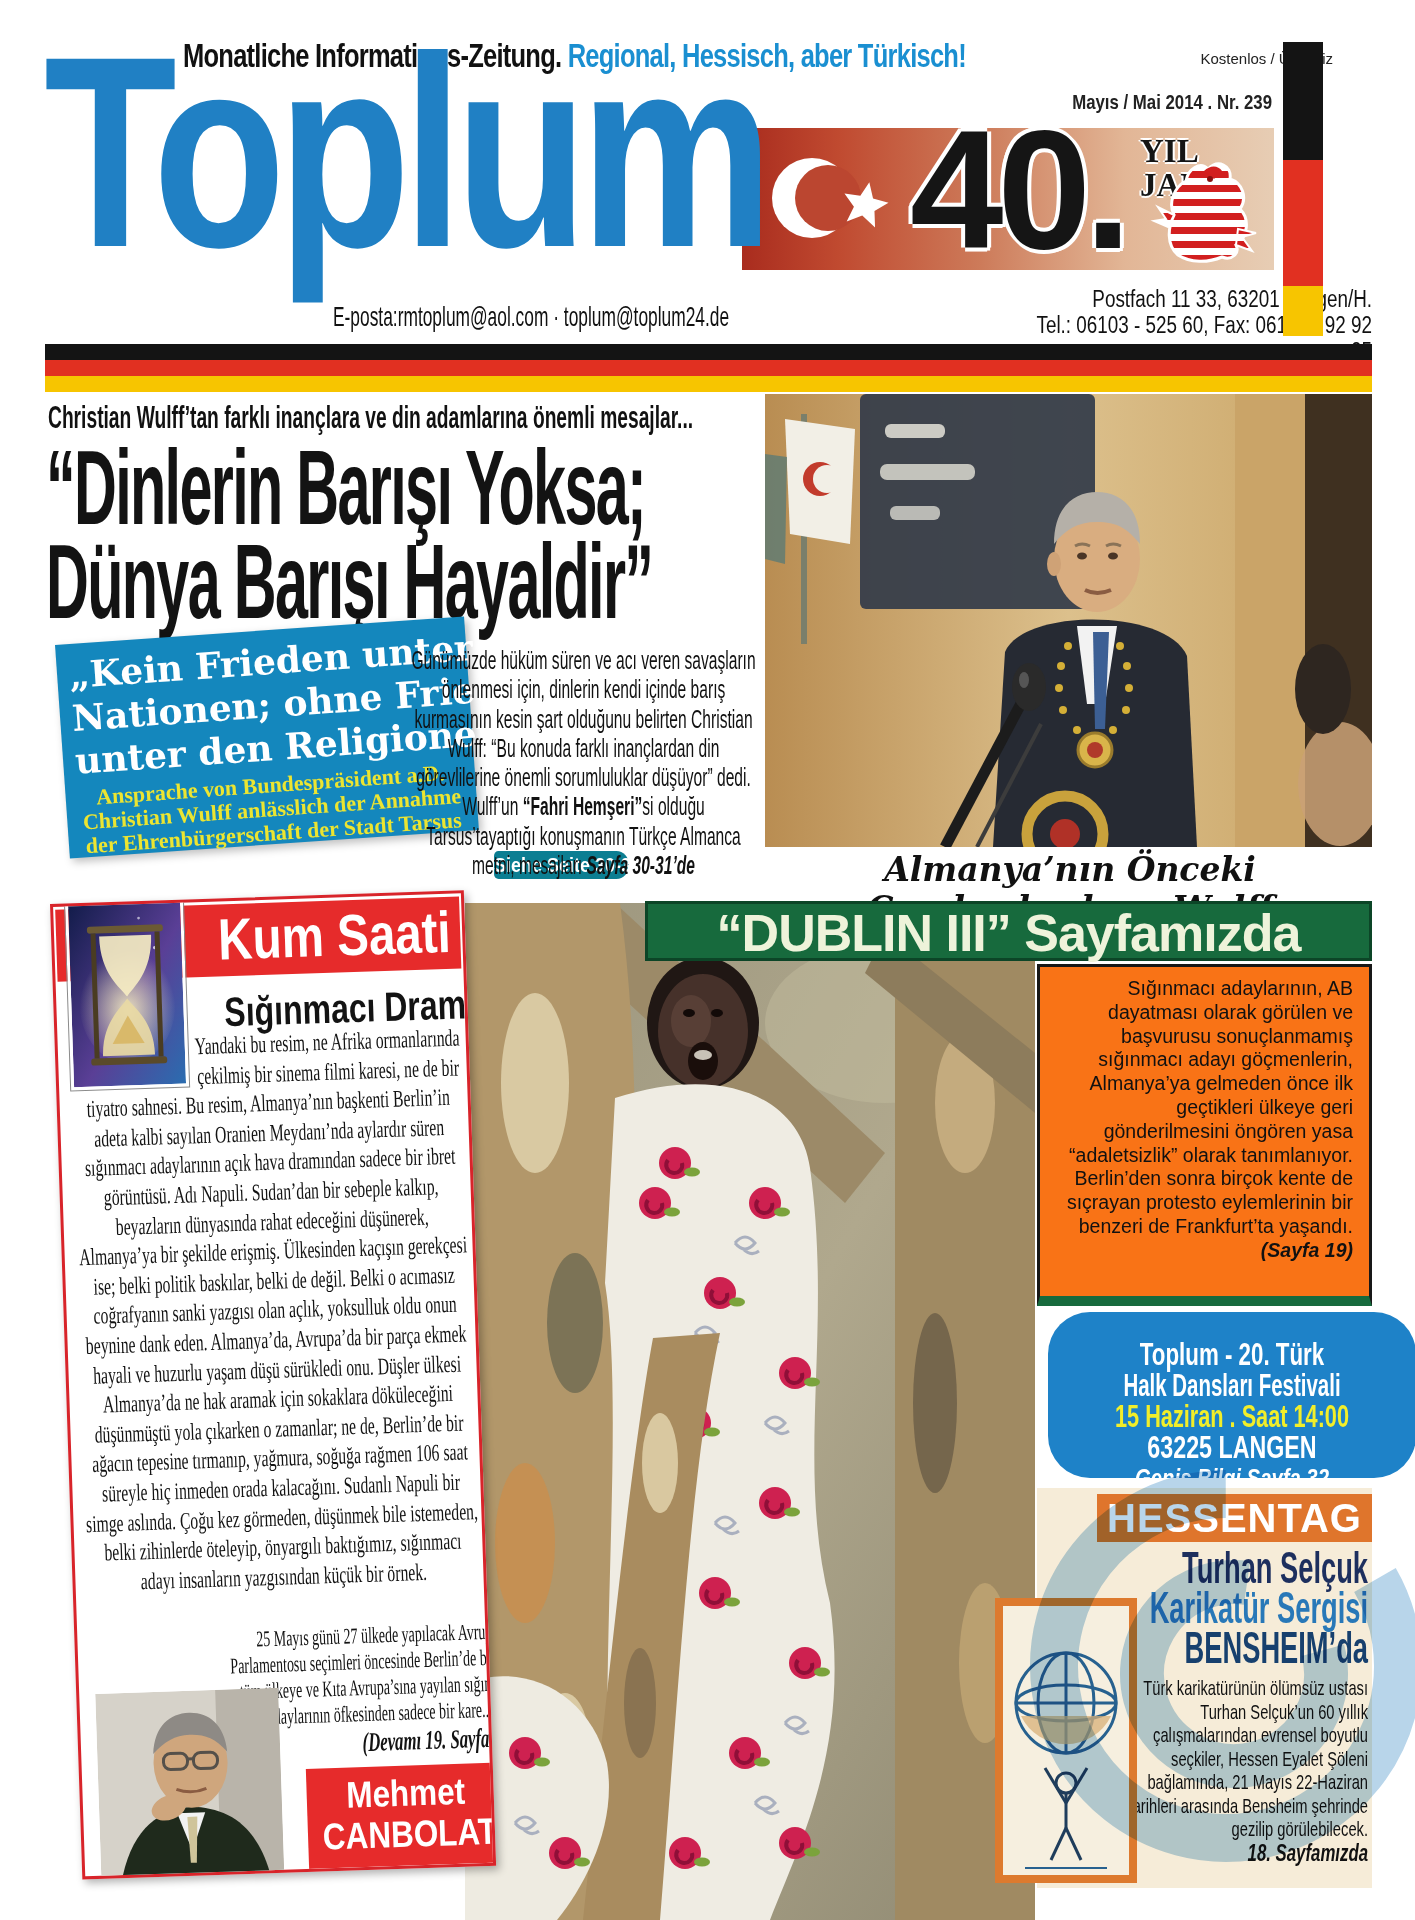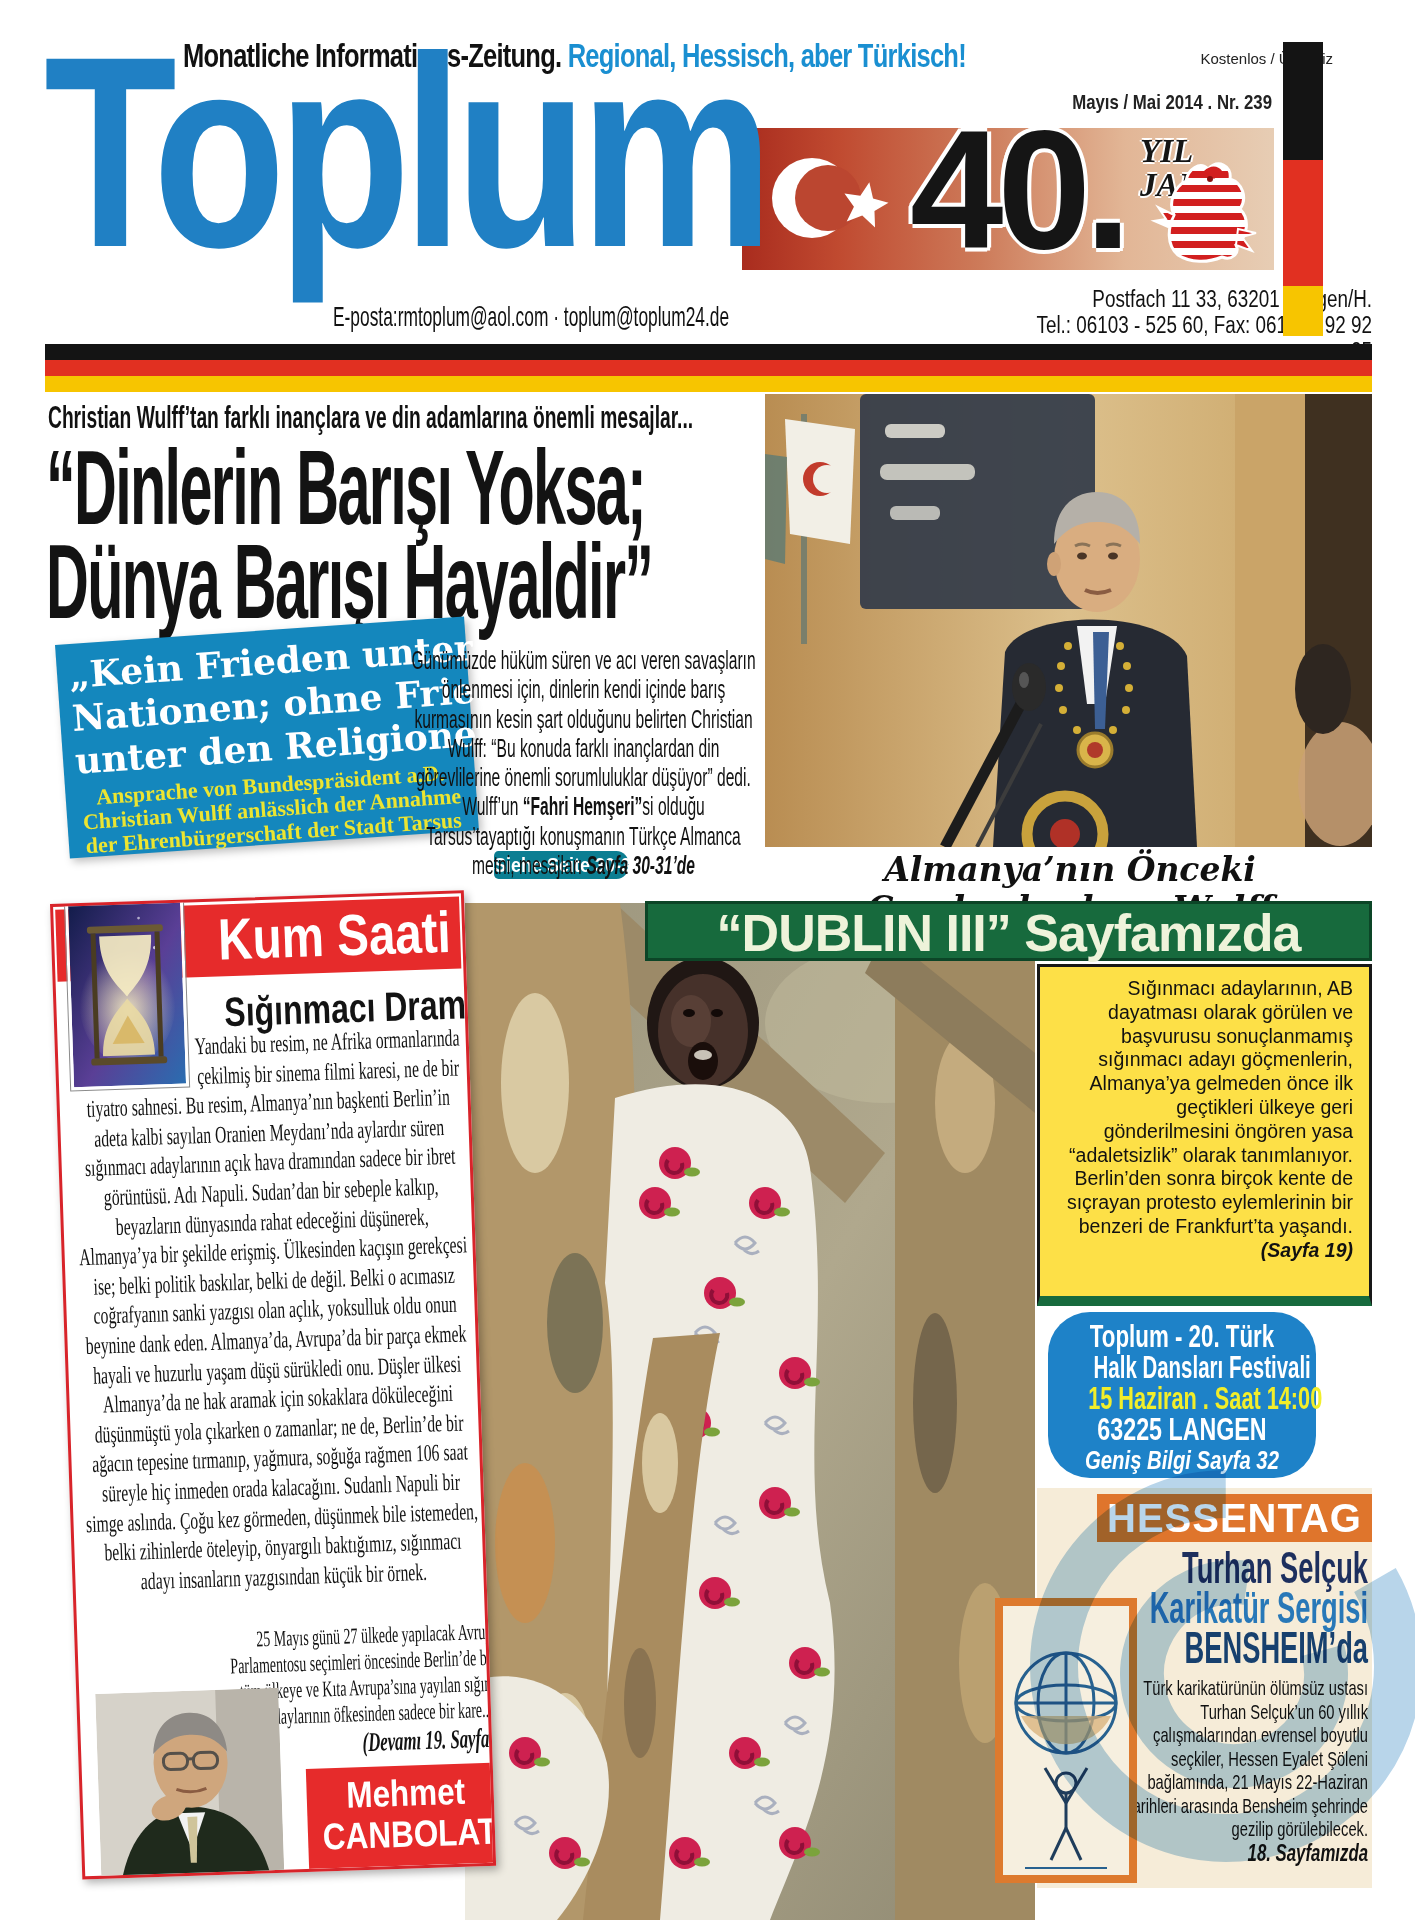--- a/index.html
+++ b/index.html
@@ -36,21 +36,21 @@
   <div class="abs" style="left:742px;top:128px;width:532px;height:142px;z-index:1;
               background:linear-gradient(90deg,#a92c1e 0%,#c04a30 18%,#cd7b5a 45%,#e2b696 72%,#e7cdb4 100%);">
     <svg width="150" height="140" viewBox="0 0 150 140" class="abs" style="left:12px;top:0;">
       <circle cx="58" cy="70" r="40" fill="#ffffff"></circle>
       <circle cx="74" cy="70" r="33" fill="#bb4630"></circle>
       <path d="M112,54 l7,15 16,1 -12,11 4,16 -15,-9 -14,9 4,-16 -12,-11 16,-1 Z" fill="#ffffff" transform="rotate(12 112 70)"></path>
     </svg>
     <div class="abs nw b" style="left:168px;top:-22px;font-size:168px;line-height:1;color:#151515;letter-spacing:-6px;
                 text-shadow:-4px 0 0 #fff,4px 0 0 #fff,0 -4px 0 #fff,0 4px 0 #fff,-3px -3px 0 #fff,3px 3px 0 #fff;">40.</div>
     <div class="abs ser b" style="left:398px;top:6px;font-size:33px;line-height:34px;color:#151515;
-                text-shadow:-2px 0 0 #fff,2px 0 0 #fff,0 -2px 0 #fff,0 2px 0 #fff;font-style:italic;">
+                text-shadow:-2px 0 0 #fff,2px 0 0 #fff,0 -2px 0 #fff,0 2px 0 #fff;">
       <div>YIL</div>
       <div>JAHR</div>
     </div>
     <svg width="120" height="112" viewBox="0 0 120 110" class="abs" style="left:402px;top:28px;">
       <defs>
         <pattern id="hstripes" width="12" height="14" patternUnits="userSpaceOnUse">
           <rect width="12" height="14" fill="#ffffff"></rect>
           <rect width="12" height="7" fill="#d21f1f"></rect>
         </pattern>
       </defs>
@@ -237,26 +237,26 @@
       <path d="M0,780 C60,758 125,790 142,860 C152,920 122,980 92,1017 L0,1017 Z" fill="#eeebe1"></path>
       <use href="#rose" x="60" y="850"></use>
         <use href="#rose" x="100" y="950"></use>
         <use href="#grayflor" x="50" y="920"></use>
     </svg>
   </div>
 
   <div class="abs ctr nw b sxc" style="left:645px;top:901px;width:727px;height:60px;line-height:58px;font-size:52px;color:#eef3da;
               background:#176a3d;border:3px solid #0c4527;box-sizing:border-box;transform:scaleX(1);z-index:3;letter-spacing:-1px;">“DUBLIN III” Sayfamızda</div>
 
-  <div class="abs rt" style="left:1037px;top:964px;width:335px;height:342px;background:#fde047;border:3px solid #181818;border-bottom:10px solid #176a3d;
+  <div class="abs rt" style="left:1037px;top:964px;width:335px;height:342px;background:#f97316;border:3px solid #181818;border-bottom:10px solid #176a3d;
               box-sizing:border-box;padding:10px 16px;font-size:19.5px;line-height:23.8px;color:#111;z-index:2;">
     <span>Sığınmacı adaylarının, AB dayatması olarak görülen ve başvurusu sonuçlanmamış sığınmacı adayı göçmenlerin, Almanya’ya gelmeden önce ilk geçtikleri ülkeye geri gönderilmesini öngören yasa “adaletsizlik” olarak tanımlanıyor. Berlin’den sonra birçok kente de sıçrayan protesto eylemlerinin bir benzeri de Frankfurt’ta yaşandı. </span><span class="b i">(Sayfa 19)</span>
   </div>
 
-  <div class="abs ctr" style="left:1048px;top:1312px;width:268px;height:166px;background:#1e82c8;border-radius:42px;padding-top:9px;box-sizing:border-box;z-index:2;">
+  <div class="abs ctr" style="left:1048px;top:1312px;width:368px;height:166px;background:#1e82c8;border-radius:42px;padding-top:27px;box-sizing:border-box;z-index:2;">
     <div class="nw b sxc" style="font-size:31px;line-height:31px;color:#fff;transform:scaleX(.72);">Toplum - 20. Türk</div>
     <div class="nw b sxc" style="font-size:31px;line-height:31px;color:#fff;transform:scaleX(.66);">Halk Dansları Festivali</div>
     <div class="nw b sxc" style="font-size:31px;line-height:31px;color:#f2ee2a;transform:scaleX(.7);">15 Haziran . Saat 14:00</div>
     <div class="nw b sxc" style="font-size:31px;line-height:31px;color:#fff;transform:scaleX(.75);">63225 LANGEN</div>
     <div class="nw b i sxc" style="font-size:26px;line-height:30px;color:#fff;transform:scaleX(.78);">Geniş Bilgi Sayfa 32</div>
   </div>
 
   <div class="abs" style="left:1037px;top:1488px;width:335px;height:400px;background:#f6ecd8;z-index:2;"></div>
 
   <div class="abs ctr nw b" style="left:1097px;top:1494px;width:275px;height:48px;line-height:48px;font-size:40px;color:#ffffff;background:#df752c;z-index:3;letter-spacing:1px;">HESSENTAG</div>

